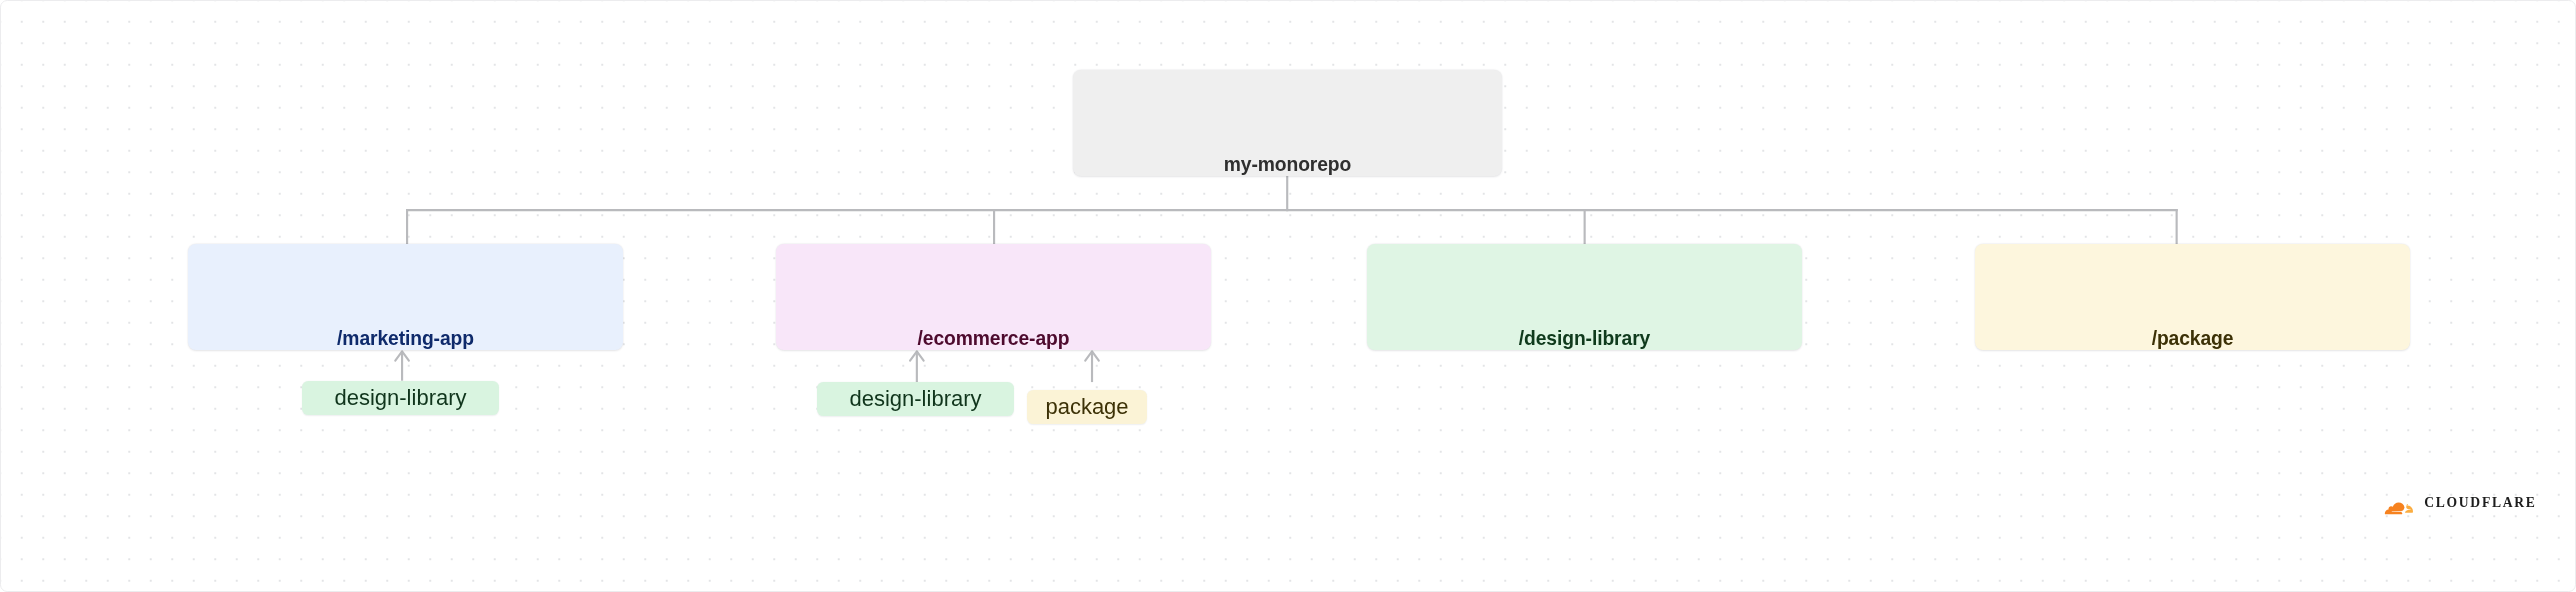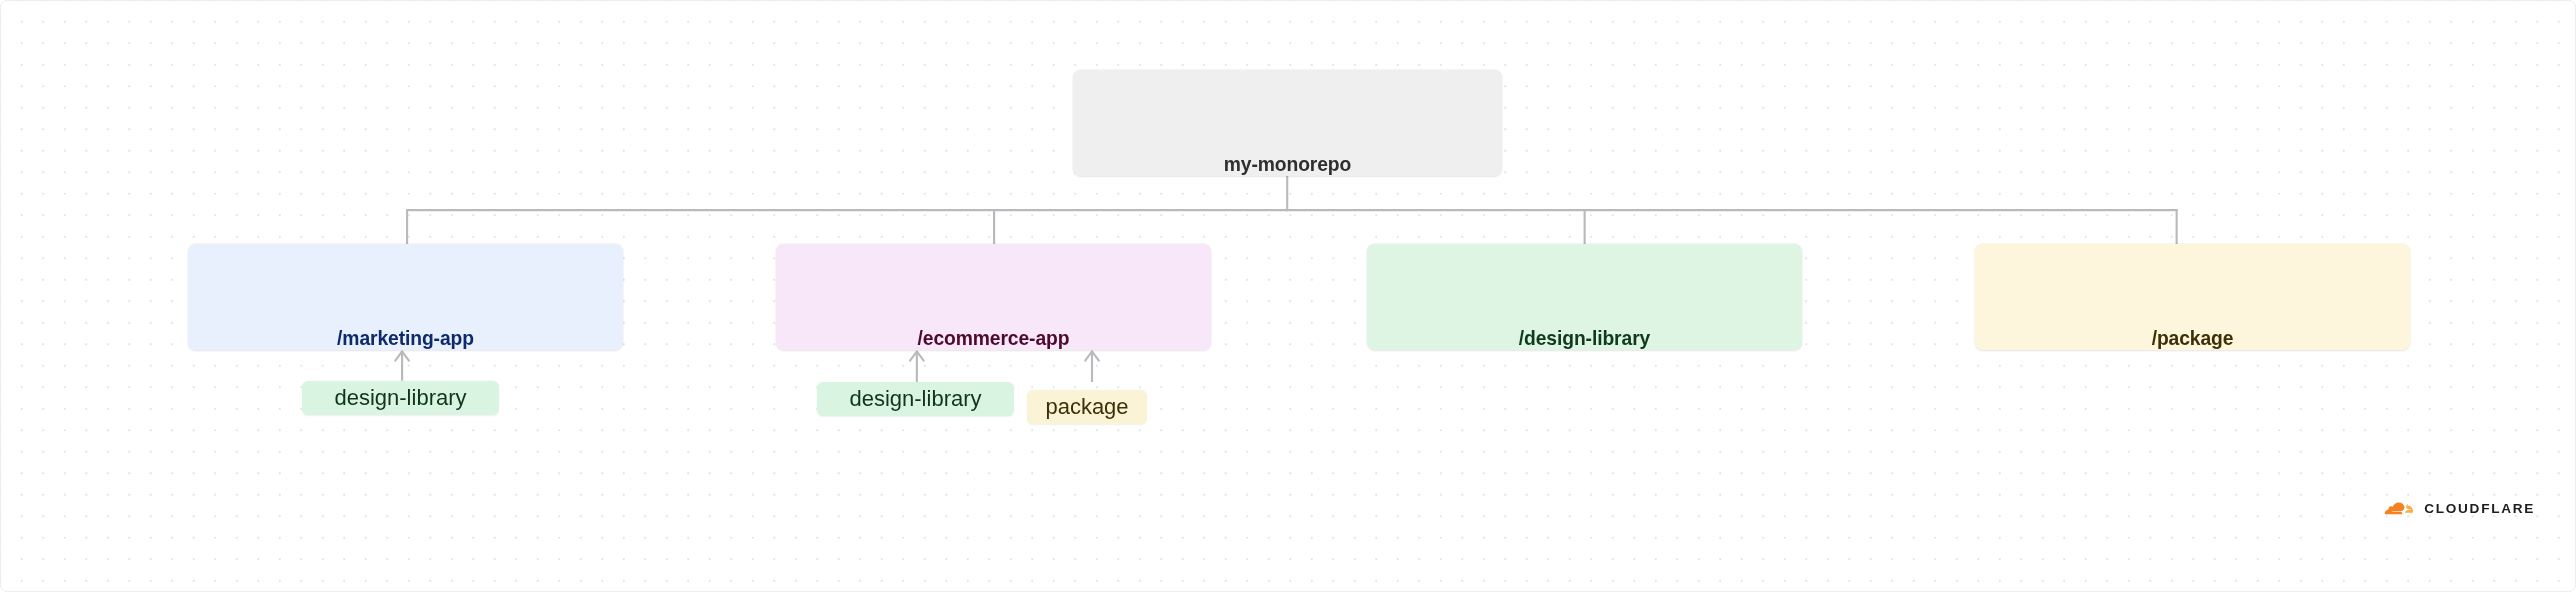--- a/index.html
+++ b/index.html
@@ -69,22 +69,23 @@
     font-weight: normal;
     white-space: nowrap;
   }
 
   
   #brand {
     position: absolute;
     left: 2370px;
     top: 495px;
     display: flex;
-    align-items: flex-end;
+    align-items: flex-start;
     gap: 9.3px;
+    font-family: Liberation Serif, serif;
   }
   #brand-wordmark {
     font-size: 13.6px;
     font-weight: bold;
     letter-spacing: 1.7px;
     color: #1d1d1d;
     line-height: 1;
   }
 </style>
 </head>

